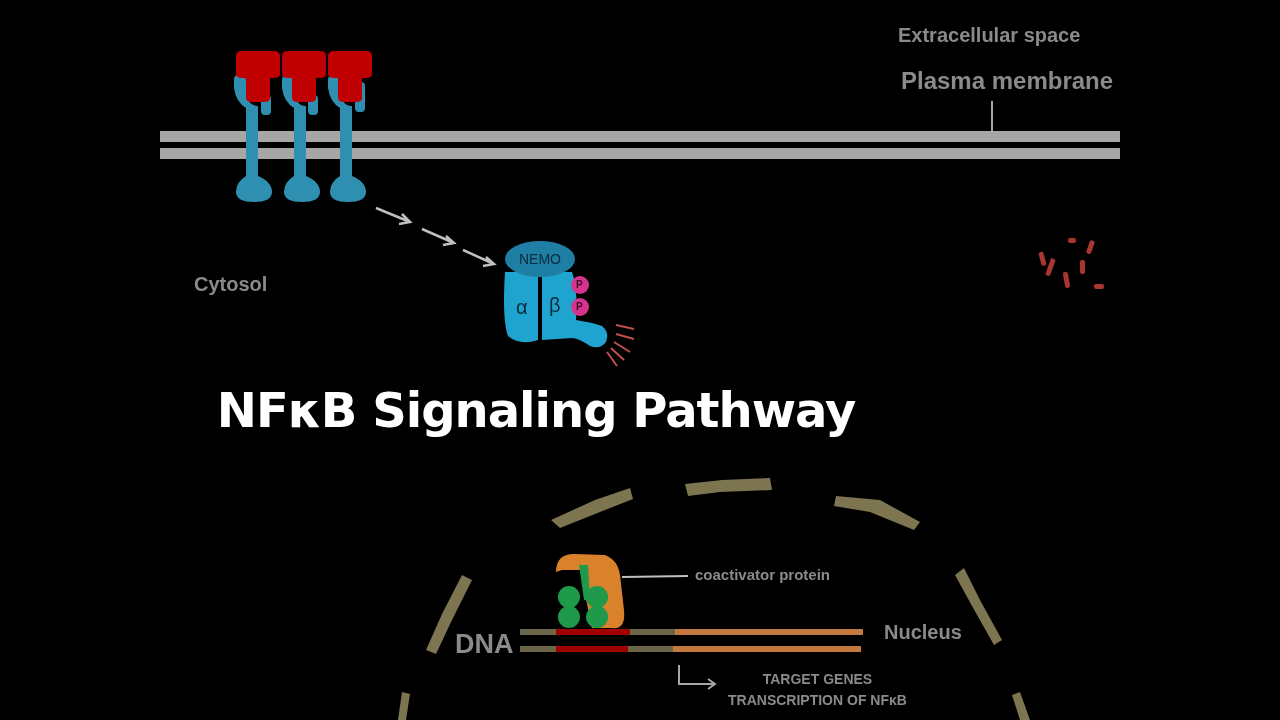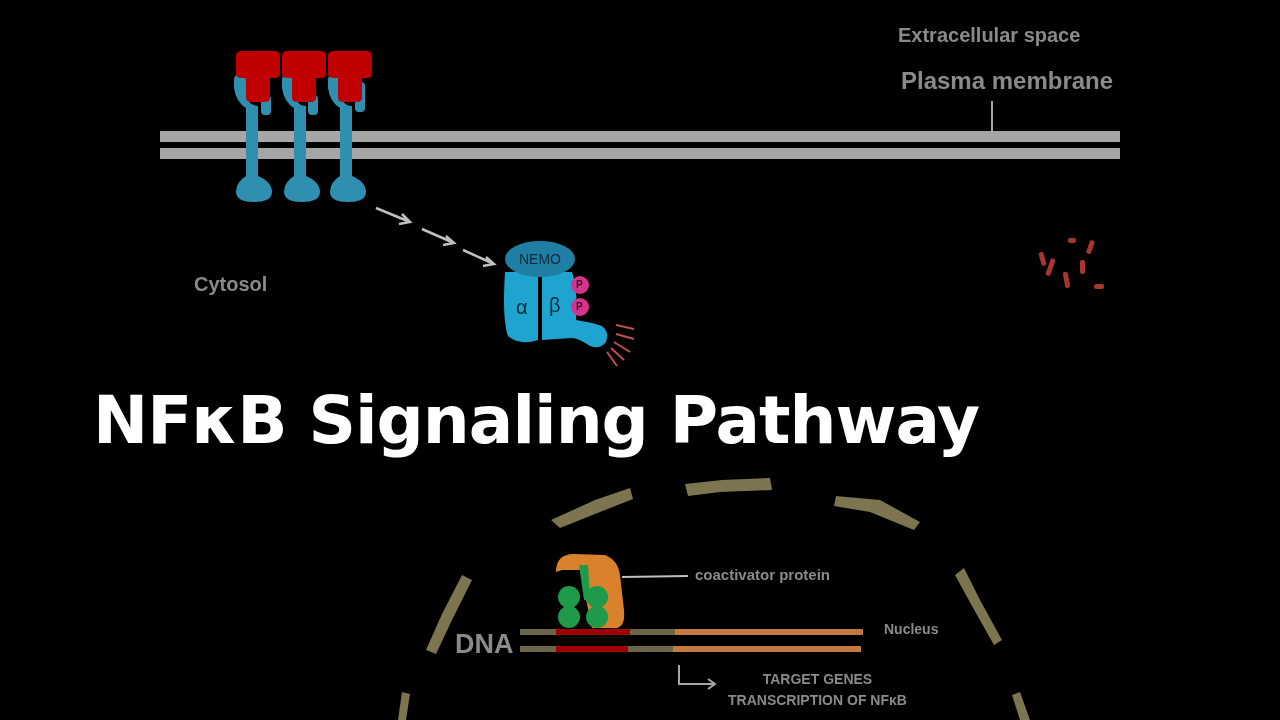--- a/index.html
+++ b/index.html
@@ -1,19 +1,19 @@
 <!DOCTYPE html>
 <html><head>
 <meta charset="utf-8">
 <style>
   html,body{margin:0;padding:0;background:#000;}
   body{width:1280px;height:720px;position:relative;overflow:hidden;font-family:"Liberation Sans",sans-serif;}
   .abs{position:absolute;}
   .label{color:#8a8a8a;font-weight:bold;font-family:"Liberation Sans",sans-serif;white-space:nowrap;}
-  .title{color:#fff;font-weight:bold;font-size:66px;letter-spacing:-1px;left:0;width:1072px;text-align:center;top:382px;font-family:"DejaVu Sans",sans-serif;}
+  .title{color:#fff;font-weight:bold;font-size:48px;letter-spacing:-1px;left:0;width:1072px;text-align:center;top:382px;font-family:"DejaVu Sans",sans-serif;}
   svg{position:absolute;left:0;top:0;}
 </style>
 </head>
 <body>
 
 <svg width="1280" height="720" viewBox="0 0 1280 720">
 
   <g>
     <rect x="160" y="131" width="960" height="11" fill="#a6a6a6"></rect>
     <rect x="160" y="148" width="960" height="11" fill="#a6a6a6"></rect>
@@ -105,19 +105,19 @@
 <div class="abs" style="left:516px;top:296px;font-size:20px;color:#0b2c3a;">α</div>
 <div class="abs" style="left:549px;top:294px;font-size:20px;color:#0b2c3a;">β</div>
 <div class="abs" style="left:576px;top:279px;font-size:10px;color:#3a0a22;font-weight:bold;">P</div>
 <div class="abs" style="left:576px;top:301px;font-size:10px;color:#3a0a22;font-weight:bold;">P</div>
 
 <div class="abs label" style="left:898px;top:24px;font-size:20px;">Extracellular space</div>
 <div class="abs label" style="left:901px;top:67px;font-size:24px;">Plasma membrane</div>
 <div class="abs label" style="left:194px;top:273px;font-size:20px;text-align:center;">Cytosol</div>
 <div class="abs label" style="left:695px;top:566px;font-size:15px;">coactivator protein</div>
 <div class="abs label" style="left:455px;top:629px;font-size:27px;">DNA</div>
-<div class="abs label" style="left:884px;top:621px;font-size:14px;">Nucleus</div>
+<div class="abs label" style="left:884px;top:621px;font-size:20px;">Nucleus</div>
 <div class="abs label" style="left:728px;top:669px;font-size:14px;text-align:center;line-height:21px;">
   <div>TARGET GENES</div>
   <div>TRANSCRIPTION OF NFκB</div>
 </div>
 
 <div class="abs title">NFκB Signaling Pathway</div>
 
 </body></html>

